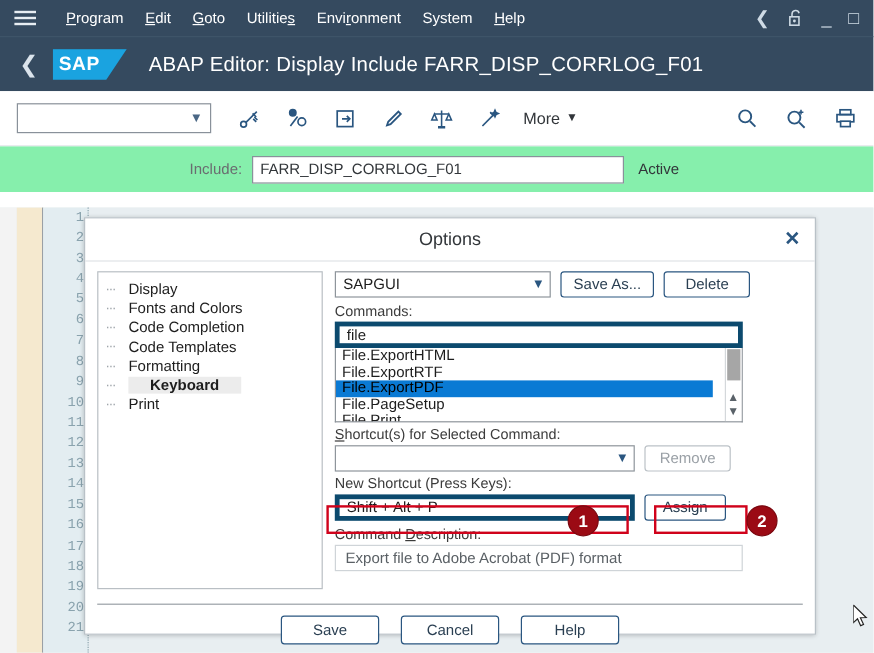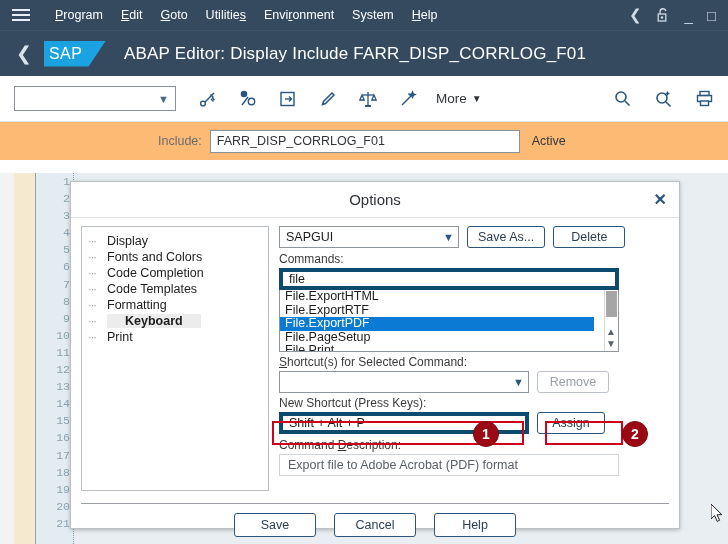--- a/index.html
+++ b/index.html
@@ -34,21 +34,21 @@
   .back-chev { font-size: 19px; color:#dbe4ec; padding: 0 12px 0 6px; cursor:pointer; }
   .sap-logo {
     width: 62px; height: 26px; position: relative; margin-right: 18px; cursor:pointer;
   }
   .sap-logo .shape {
     position:absolute; inset:0; background:#1aa3e0;
     clip-path: polygon(0 0, 100% 0, 72% 100%, 0 100%);
   }
   .sap-logo .txt {
     position:absolute; inset:0; display:flex; align-items:center; padding-left:5px;
-    font-weight: normal; font-size: 16px; letter-spacing: .5px; color:#fff;
+    font-weight: bold; font-size: 16px; letter-spacing: .5px; color:#fff;
     font-family:"Liberation Sans", sans-serif;
   }
   .shell-title { font-size: 17px; letter-spacing:.2px; }
 
   
   .toolbar {
     height: 46px; background: #fff; display:flex; align-items:center;
     padding: 0 14px; border-bottom:1px solid #e4e7ea;
   }
   .tb-select {
@@ -57,21 +57,21 @@
     font-size: 12px; color:#32363a; cursor:pointer;
   }
   .tb-select .chev { color:#4a6785; font-size:11px; }
   .tb-icons { display:flex; align-items:center; gap:20px; margin-left: 22px; }
   .tb-icon { color:#2a5680; cursor:pointer; display:flex; align-items:center; }
   .tb-more { color:#32363a; font-size:13.5px; display:flex; align-items:center; gap:5px; cursor:pointer; margin-left: 18px;}
   .tb-right { margin-left:auto; display:flex; align-items:center; gap:22px; }
 
   
   .include-row {
-    height: 38px; background:#fdba74; display:flex; align-items:center; font-size:12.5px;
+    height: 38px; background:#86efac; display:flex; align-items:center; font-size:12.5px;
   }
   .include-label { color:#6a6d70; margin-left: 158px; margin-right: 8px;}
   .include-box {
     width: 310px; height: 23px; border:1px solid #89919a; background:#fff;
     display:flex; align-items:center; padding-left:6px; font-size:12.5px; color:#32363a;text-align:center;
   }
   .include-status { color:#32363a; margin-left: 12px; font-size:12.5px; }
 
   
   .editor {
@@ -133,21 +133,21 @@
 
   .cmd-input {
     height: 22px; border:4px solid #0c4a6e; background:#fff; padding-left:6px;
     display:flex; align-items:center; font-size:12.5px; color:#1d1d1d;
   }
   .cmd-list {
     border:1px solid #8e959b; border-top:none; background:#fff; height: 62px;
     position:relative; overflow:hidden; font-size:12.5px;
   }
   .cmd-item { height: 13.5px; line-height: 13.5px; padding-left:5px; color:#1d1d1d; cursor:pointer;}
-  .cmd-item.sel { background:#0a7ad4; color:#ffffff; margin-right: 24px; }
+  .cmd-item.sel { background:#0a7ad4; color:#000000; margin-right: 24px; }
   .cmd-scroll {
     position:absolute; right:0; top:0; width:14px; height:100%;
     background:#fff; border-left:1px solid #d4d8db;
   }
   .cmd-thumb { position:absolute; top:1px; right:1px; width:11px; height:26px; background:#a6a6a6; }
   .cmd-arrow { position:absolute; right:2px; font-size:10px; color:#5a6269; }
 
   .desc-box {
     height: 22px; border:1px solid #cfd4d8; background:#fff; display:flex;
     align-items:center; padding-left:8px; font-size:12.5px; color:#5a6065;

